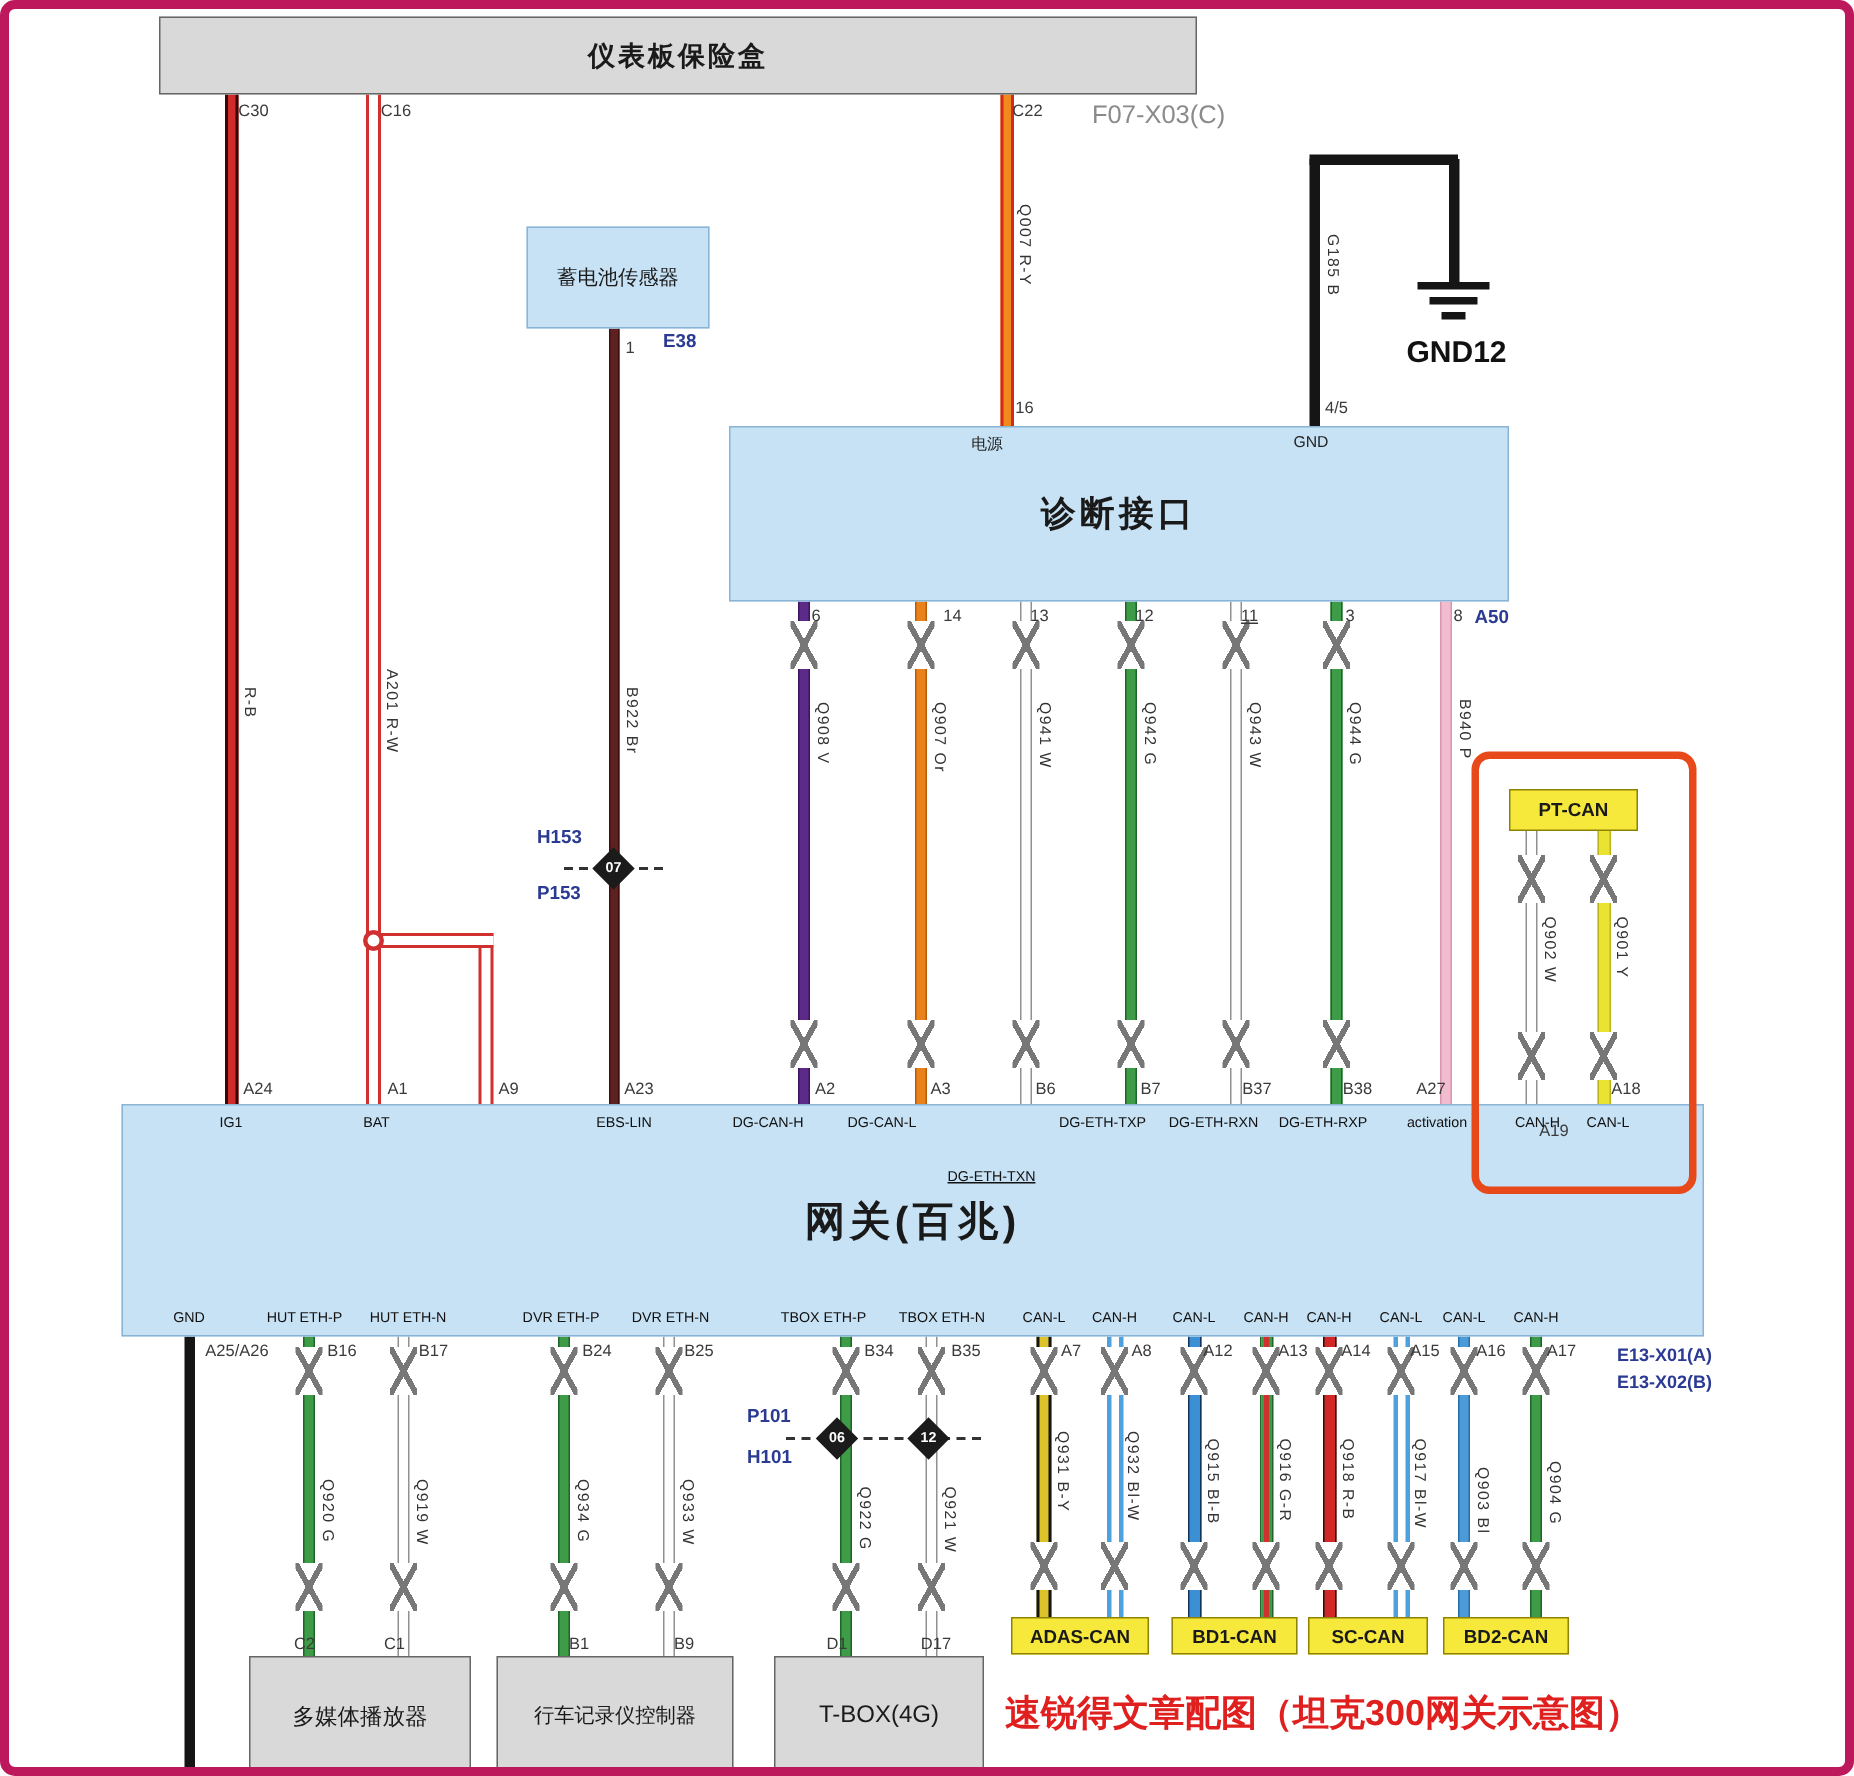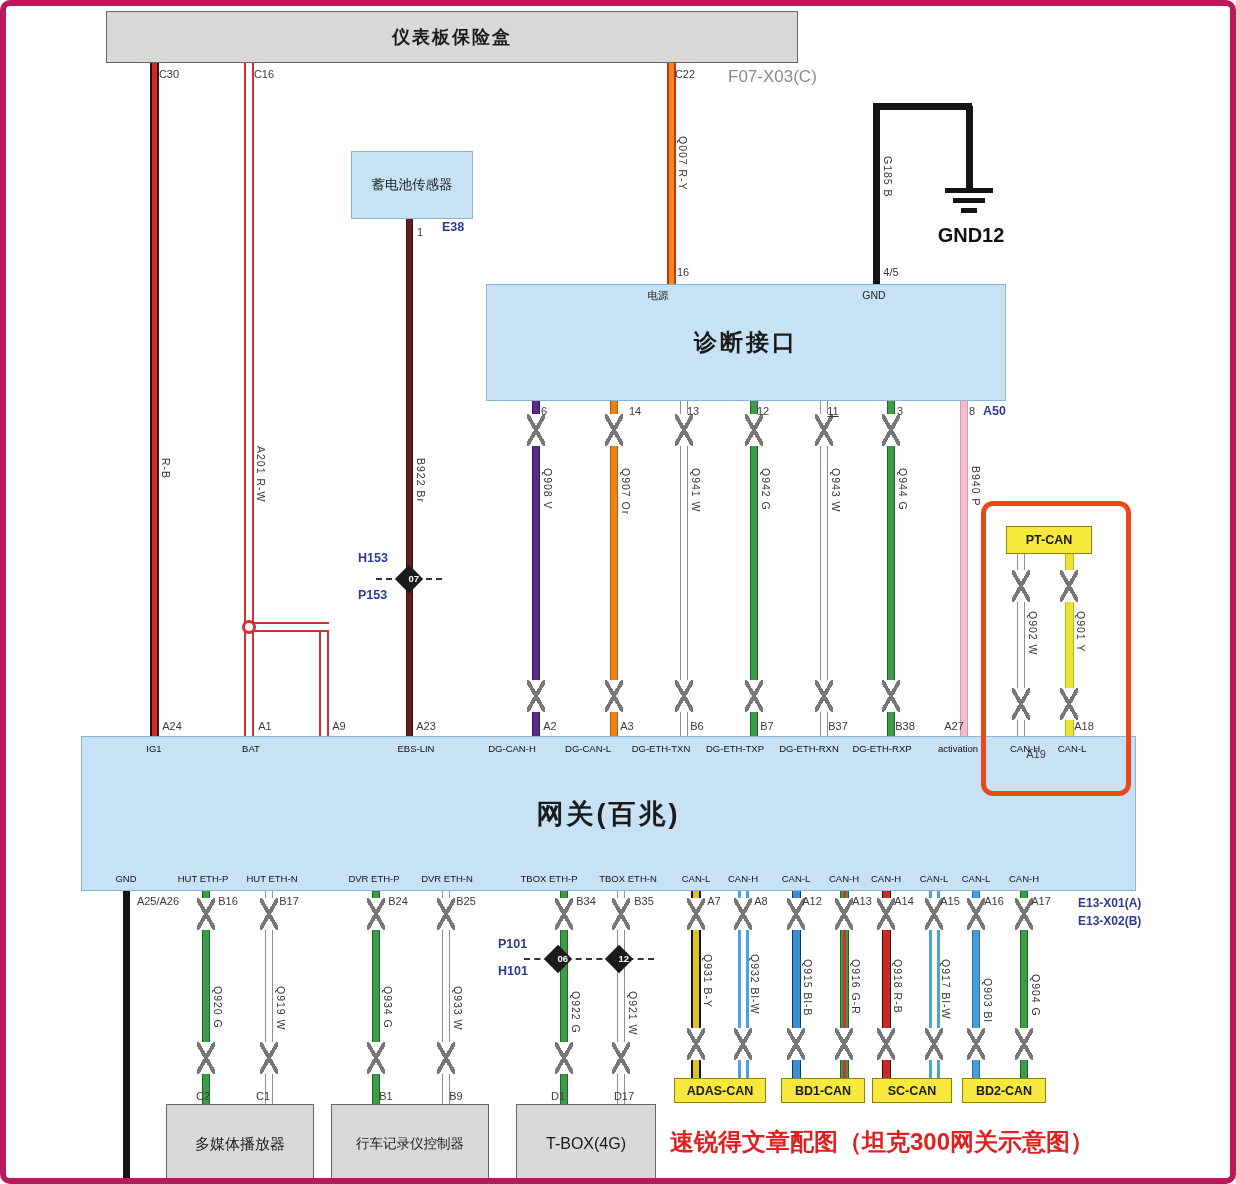--- a/index.html
+++ b/index.html
@@ -25,21 +25,21 @@
   .wire{position:absolute;z-index:2}
   .txt{position:absolute;transform:translateX(-50%);white-space:nowrap;z-index:6}
   .pin{font-size:11px;color:#3a3a3a}
   .pin-sm{font-size:10.5px;color:#222}
   .gwlab{font-size:9.5px;color:#111}
   .code{position:absolute;writing-mode:vertical-rl;font-size:10.5px;color:#333;letter-spacing:1px;z-index:6;white-space:nowrap}
   .twist{position:absolute;width:18px;height:32px;background-color:#fff;
     background-image:linear-gradient(to bottom right,transparent 44%,#777 44%,#777 56%,transparent 56%),
                      linear-gradient(to top right,transparent 44%,#777 44%,#777 56%,transparent 56%);z-index:4}
   .diamond{position:absolute;width:20px;height:20px;background:#1b1b1b;transform:rotate(45deg);z-index:5}
-  .dtext{position:absolute;color:#fff;font-size:9.5px;font-weight:bold;text-align:right;z-index:6}
+  .dtext{position:absolute;color:#fff;font-size:9.5px;font-weight:bold;text-align:center;z-index:6}
   .dash{position:absolute;border-top:2px dashed #333;z-index:1}
   .junction{position:absolute;width:14px;height:14px;border-radius:50%;background:#fff;border:3px solid #d03030;z-index:5}
   .gbar{position:absolute;background:#151515;z-index:3}
   .blue-lab{position:absolute;color:#2b3a92;font-weight:bold;font-size:12.5px;z-index:6;white-space:nowrap}
   #lab-gnd12{position:absolute;left:925px;top:218px;width:80px;text-align:center;font-size:20px;font-weight:600;color:#111;z-index:6}
   #lab-f07{position:absolute;left:722px;top:61px;font-size:17px;color:#8a8a8a;z-index:6;white-space:nowrap}
   #lab-e38{left:436px;top:214px}
   #lab-a50{left:977px;top:398px}
   #lab-h153{left:352px;top:545px}
   #lab-p153{left:352px;top:582px}
@@ -225,21 +225,21 @@
     <div class="txt pin" style="left: 257px; top: 1084px;">C1</div>
     <div class="txt pin" style="left: 380px; top: 1084px;">B1</div>
     <div class="txt pin" style="left: 450px; top: 1084px;">B9</div>
     <div class="txt pin" style="left: 552px; top: 1084px;">D1</div>
     <div class="txt pin" style="left: 618px; top: 1084px;">D17</div>
     <div class="txt gwlab" style="left: 148px; top: 737px;">IG1</div>
     <div class="txt gwlab" style="left: 245px; top: 737px;">BAT</div>
     <div class="txt gwlab" style="left: 410px; top: 737px;">EBS-LIN</div>
     <div class="txt gwlab" style="left: 506px; top: 737px;">DG-CAN-H</div>
     <div class="txt gwlab" style="left: 582px; top: 737px;">DG-CAN-L</div>
-    <div class="txt gwlab" style="left: 655px; top: 737px;">DG-ETH-TXN</div>
+    <div class="txt gwlab" style="left: 655px; top: 773px; text-decoration: underline;">DG-ETH-TXN</div>
     <div class="txt gwlab" style="left: 729px; top: 737px;">DG-ETH-TXP</div>
     <div class="txt gwlab" style="left: 803px; top: 737px;">DG-ETH-RXN</div>
     <div class="txt gwlab" style="left: 876px; top: 737px;">DG-ETH-RXP</div>
     <div class="txt gwlab" style="left: 952px; top: 737px;">activation</div>
     <div class="txt gwlab" style="left: 1019px; top: 737px;">CAN-H</div>
     <div class="txt gwlab" style="left: 1066px; top: 737px;">CAN-L</div>
     <div class="txt gwlab" style="left: 120px; top: 867px;">GND</div>
     <div class="txt gwlab" style="left: 197px; top: 867px;">HUT ETH-P</div>
     <div class="txt gwlab" style="left: 266px; top: 867px;">HUT ETH-N</div>
     <div class="txt gwlab" style="left: 368px; top: 867px;">DVR ETH-P</div>

